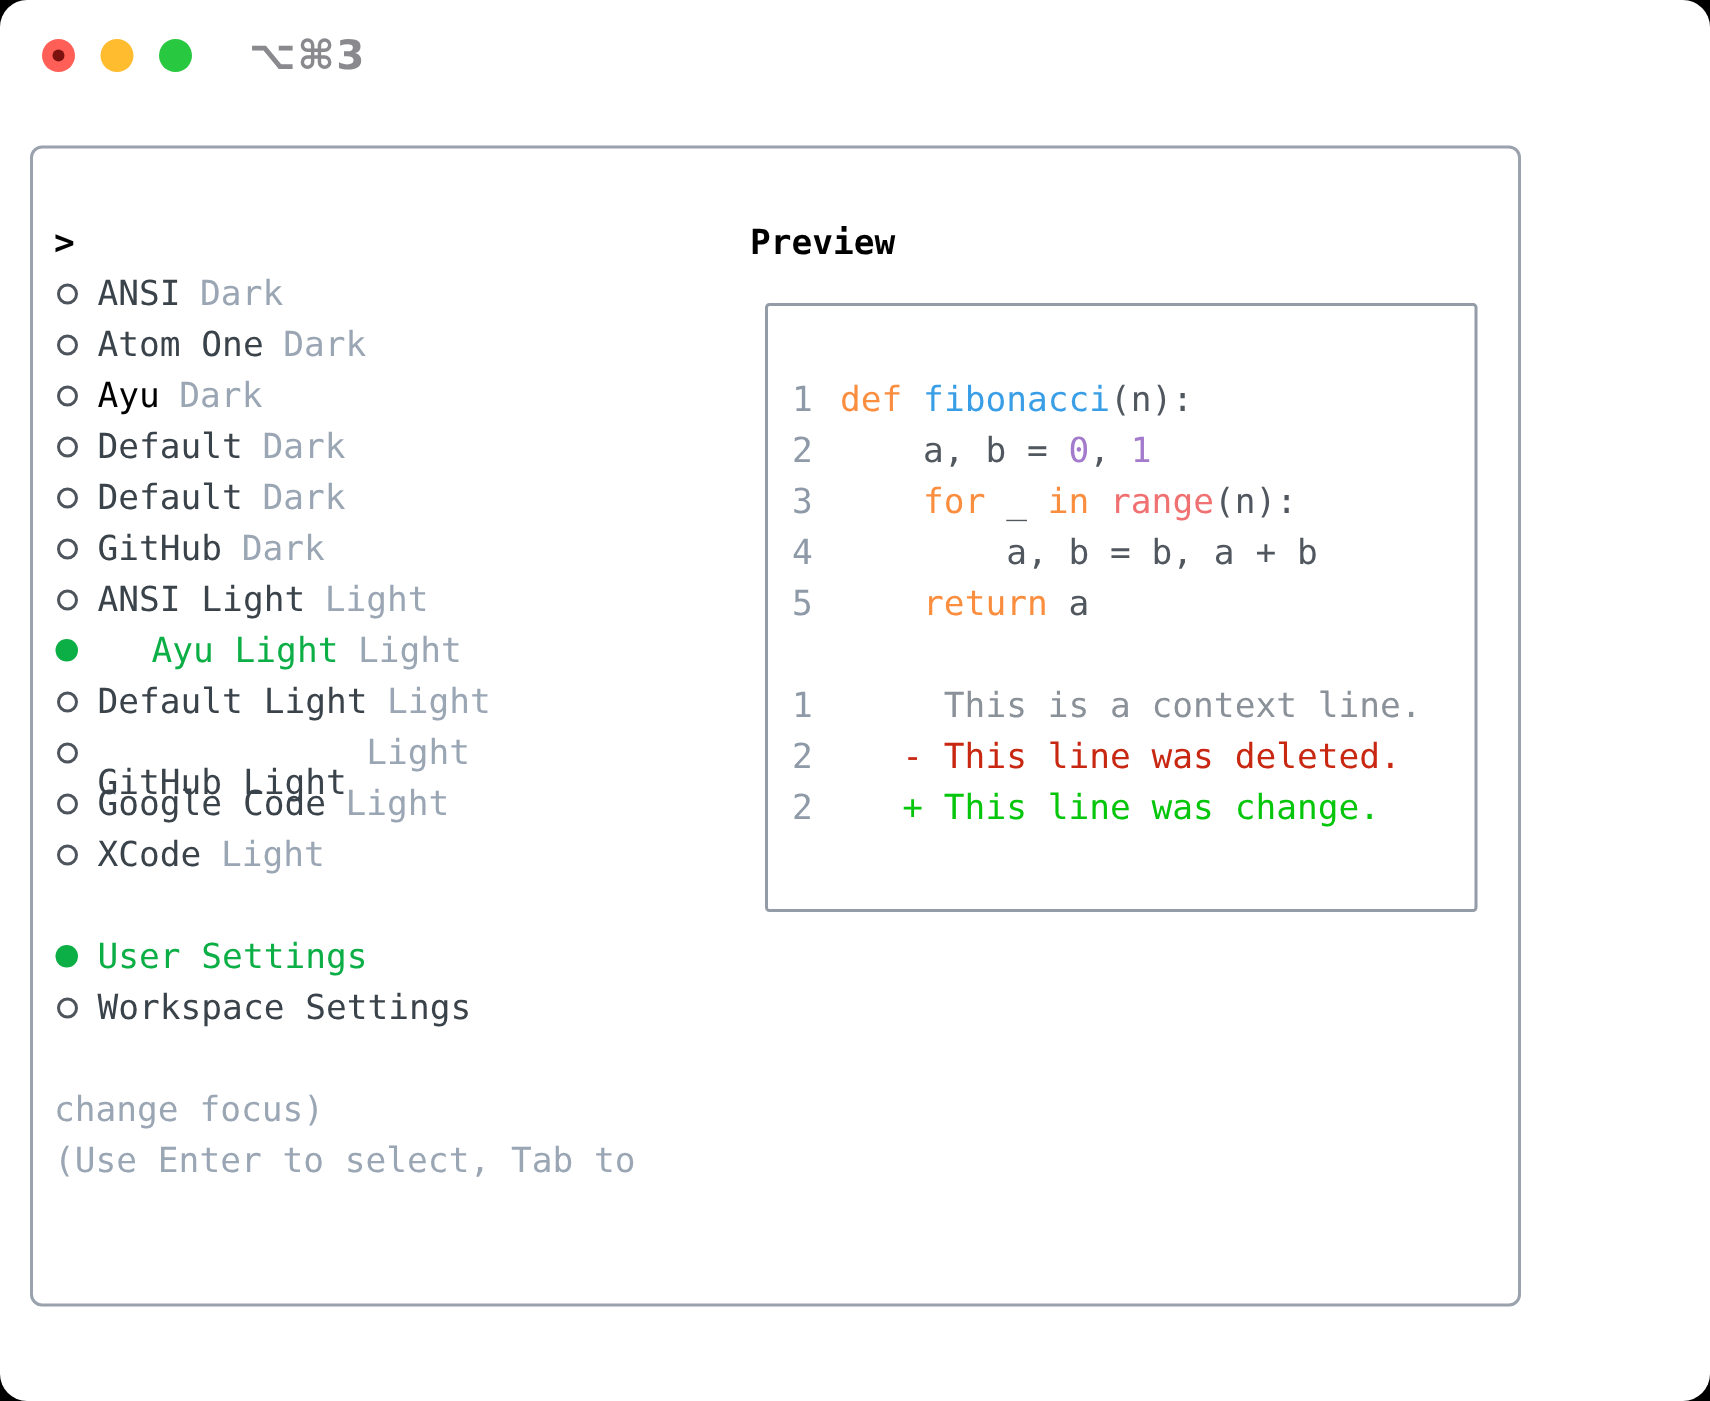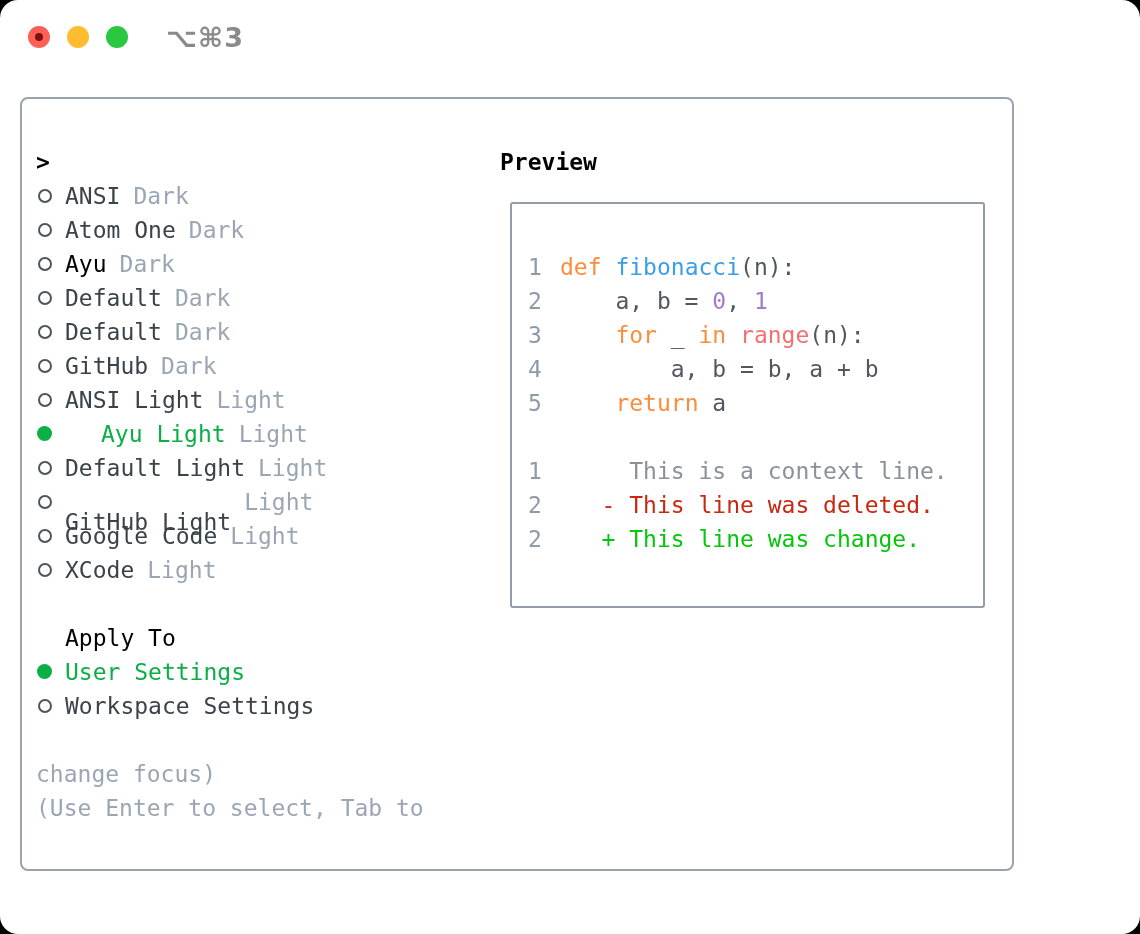--- a/index.html
+++ b/index.html
@@ -88,24 +88,20 @@
           <div class="row"><span class="marker"><span class="circle" style="border-color: rgb(77, 84, 92);"></span></span><span style="color: rgb(58, 66, 74);">ANSI Light</span><span class="tag" style="color: rgb(154, 166, 180);">Light</span></div>
           <div class="row"><span class="marker"><span class="dot" style="background: rgb(12, 174, 70);"></span></span><span style="color: rgb(12, 174, 70); margin-left: 36px;">Ayu Light</span><span class="tag" style="color: rgb(154, 166, 180);">Light</span></div>
           <div class="row"><span class="marker"><span class="circle" style="border-color: rgb(77, 84, 92);"></span></span><span style="color: rgb(58, 66, 74);">Default Light</span><span class="tag" style="color: rgb(154, 166, 180);">Light</span></div>
           <div class="row"><span class="marker"><span class="circle" style="border-color: rgb(77, 84, 92);"></span></span><span style="color: rgb(58, 66, 74); margin-top: 20px;">GitHub Light</span><span class="tag" style="color: rgb(154, 166, 180);">Light</span></div>
           <div class="row"><span class="marker"><span class="circle" style="border-color: rgb(77, 84, 92);"></span></span><span style="color: rgb(58, 66, 74);">Google Code</span><span class="tag" style="color: rgb(154, 166, 180);">Light</span></div>
           <div class="row"><span class="marker"><span class="circle" style="border-color: rgb(77, 84, 92);"></span></span><span style="color: rgb(58, 66, 74);">XCode</span><span class="tag" style="color: rgb(154, 166, 180);">Light</span></div>
         </div>
 
       <div class="row"></div>
 
-      <div class="row">
-        <span class="marker"></span>
-        <span class="subhdr">Apply To</span>
-      </div>
 
       <div id="apply-options">
           <div class="row"><span class="marker"><span class="dot" style="background: rgb(12, 174, 70);"></span></span><span style="color: rgb(12, 174, 70);">User Settings</span></div>
           <div class="row"><span class="marker"><span class="circle" style="border-color: rgb(77, 84, 92);"></span></span><span style="color: rgb(58, 66, 74);">Workspace Settings</span></div>
         </div>
 
       <div class="row"></div>
 
       <div class="help-line" style="color: rgb(154, 166, 180);">change focus)</div>
       <div class="help-line" style="color: rgb(154, 166, 180);">(Use Enter to select, Tab to</div>

